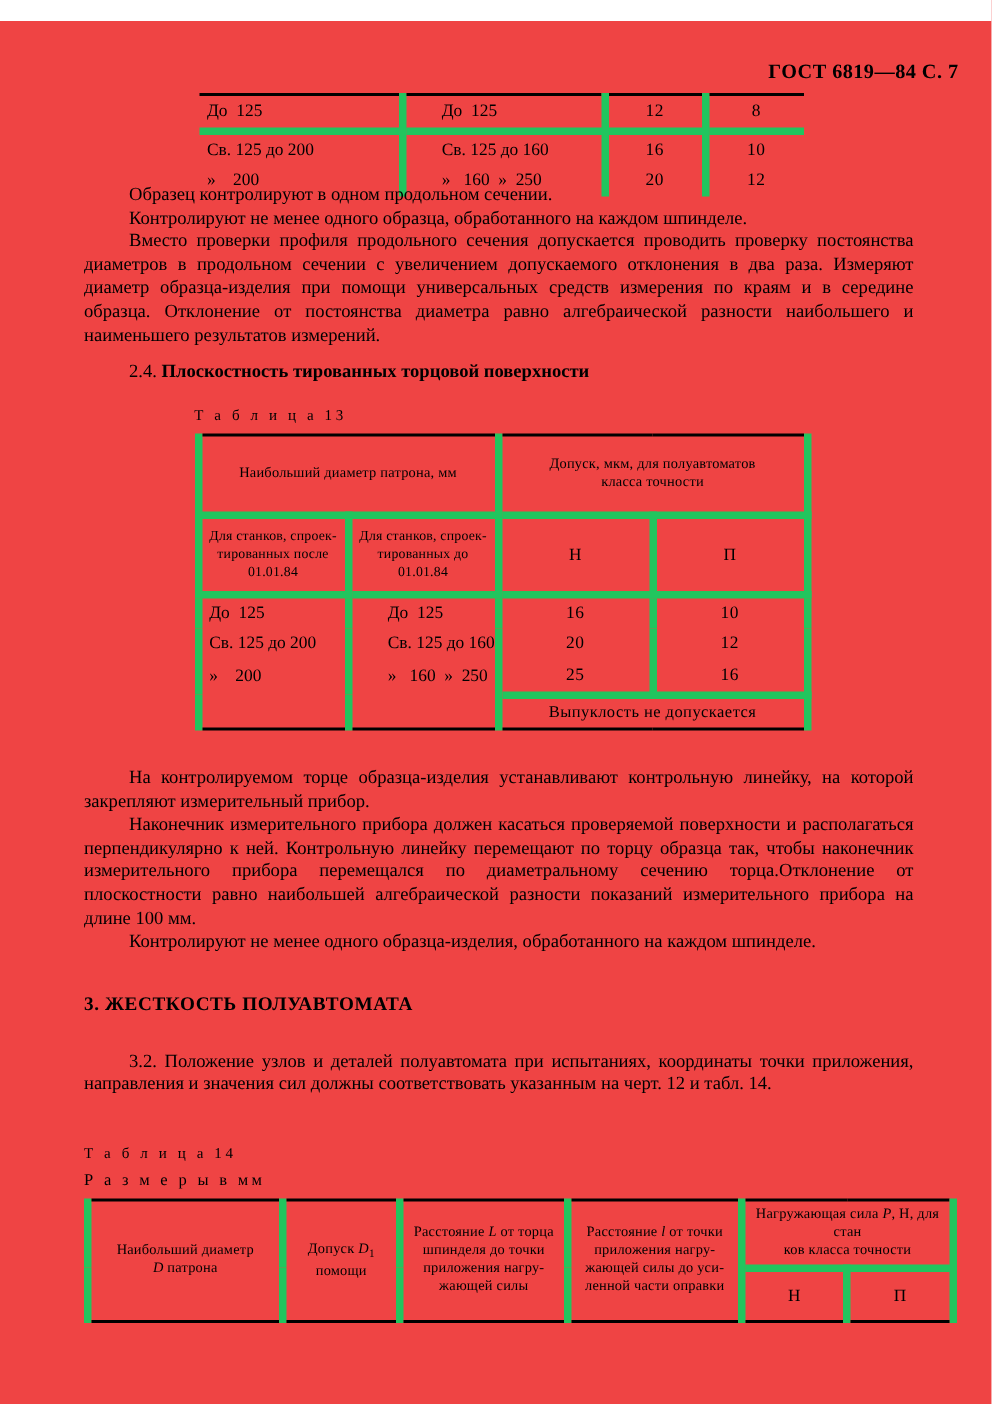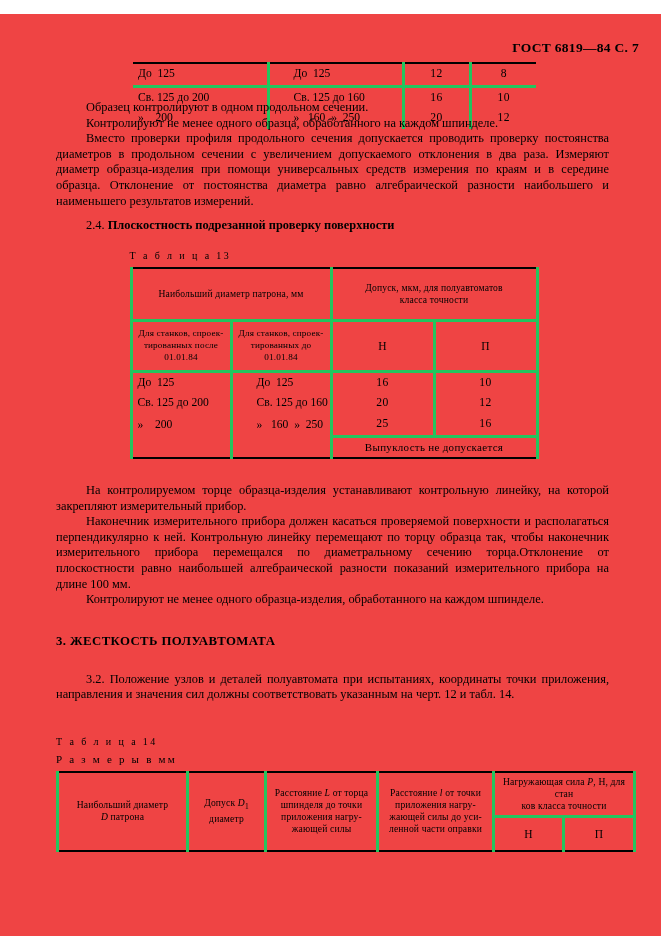--- a/index.html
+++ b/index.html
@@ -88,21 +88,21 @@
 
   
   table.gost {
     border-collapse: collapse;
     font-size: 11px;
     line-height: 13.4px;
     table-layout: fixed;
   }
   table.gost td,
   table.gost th {
-    border: 3px solid #22c55e;
+    border: 5px solid #22c55e;
     padding: 3px 5px;
     vertical-align: middle;
     font-weight: normal;
   }
   .hdr-cell {
     text-align: center;
     font-size: 9.6px;
     line-height: 12px;
     letter-spacing: 0.15px;
     padding: 6px 4px;
@@ -190,29 +190,29 @@
         <tr>
           <td class="rng-cell no-top no-bottom no-left">»    200</td>
           <td class="rng-cell c2 no-top no-bottom">»   160  »  250</td>
           <td class="num-cell no-top no-bottom">20</td>
           <td class="num-cell no-top no-bottom no-right">12</td>
         </tr>
       </tbody>
     </table>
   </div>
 
-  <div class="content" style="top:86px;">
+  <div class="content" style="top:108px;">
 
     <p class="para">Образец контролируют в одном продольном сечении.</p>
     <p class="para">Контролируют не менее одного образца, обработанного на каждом шпинделе.</p>
     <p class="para">Вместо проверки профиля продольного сечения допускается проводить проверку постоянства диаметров в продольном сечении с увеличением допускаемого отклонения в два раза. Измеряют диаметр образца-изделия при помощи универсальных средств измерения по краям и в середине образца. Отклонение от постоянства диаметра равно алгебраической разности наибольшего и наименьшего результатов измерений.</p>
 
     <p class="sec-head">
       <span class="num">2.4.</span>
-      <span>Плоскостность подрезанной проверку поверхности</span>
+      <span>Плоскостность тированных торцовой поверхности</span>
     </p>
 
     <div class="spacer-md"></div>
 
     <div class="tbl13-wrap">
       <div class="tbl-caption">Т а б л и ц а  13</div>
       <table class="gost tbl13">
         <colgroup>
           <col style="width:100px">
           <col style="width:100px">
@@ -297,21 +297,21 @@
           <col style="width:71px">
         </colgroup>
         <thead>
           <tr>
             <th class="hdr-cell thick-top thick-bottom" rowspan="2" style="height:62px;">
               <span>Наибольший диаметр</span><br>
               <span class="ital">D</span><span> патрона</span>
             </th>
             <th class="hdr-cell thick-top thick-bottom" rowspan="2">
               <span>Допуск </span><span class="ital">D</span><sub>1</sub><br>
-              <span>диаметр</span>
+              <span>помощи</span>
             </th>
             <th class="hdr-cell thick-top thick-bottom" rowspan="2">
               <span>Расстояние </span><span class="ital">L</span><span> от торца</span><br>
               <span>шпинделя до точки</span><br>
               <span>приложения нагру-</span><br>
               <span>жающей силы</span>
             </th>
             <th class="hdr-cell thick-top thick-bottom" rowspan="2">
               <span>Расстояние </span><span class="ital">l</span><span> от точки</span><br>
               <span>приложения нагру-</span><br>

